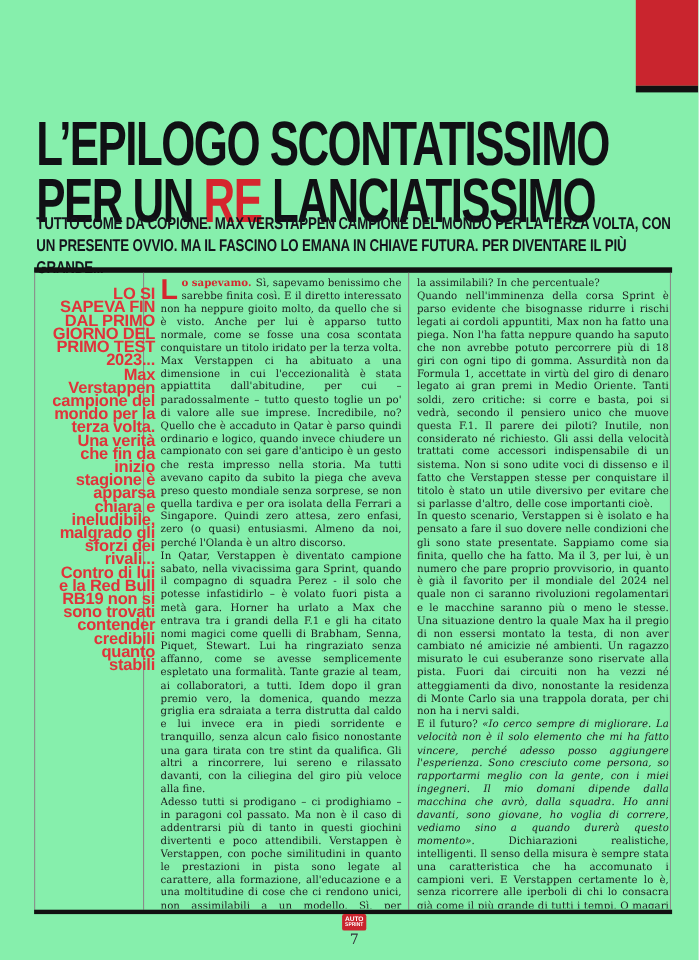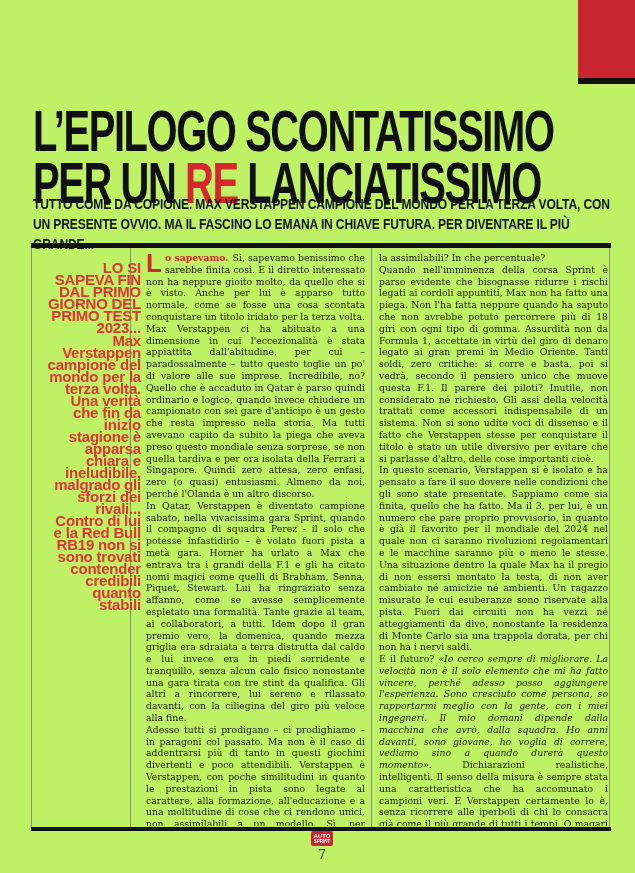--- a/index.html
+++ b/index.html
@@ -1,17 +1,17 @@
 <!DOCTYPE html>
 <html lang="it"><head>
 <meta charset="utf-8">
 <style>
   html,body{margin:0;padding:0;background:#e9e9e9;}
   .page{
-    position:relative;width:635px;height:873px;background:#bef264;
+    position:relative;width:635px;height:873px;background:#86efac;
     margin:0 auto;overflow:hidden;
     font-family:"Liberation Sans",sans-serif;color:#111;
   }
   
   .corner-block{position:absolute;left:578px;top:0;width:57px;height:78px;background:#c9252e;}
   .corner-underline{position:absolute;left:578px;top:78px;width:57px;height:6px;background:#111;}
 
   
   .headline{position:absolute;left:33px;top:84px;white-space:nowrap;}
   .hl-line{display:block;height:52px;}

